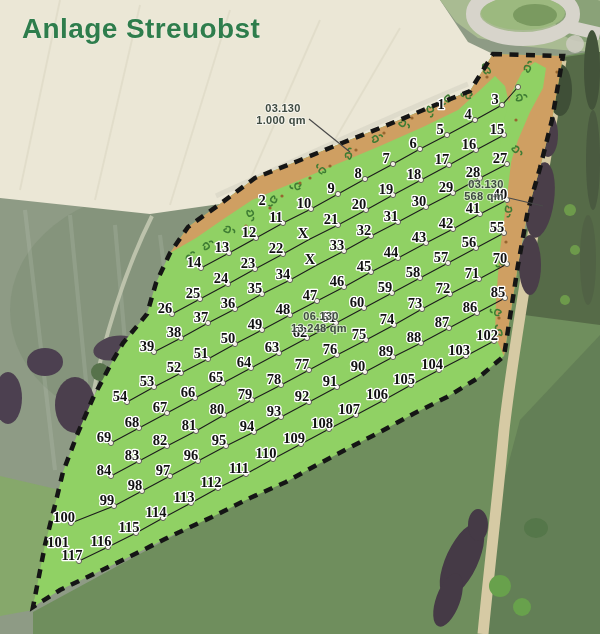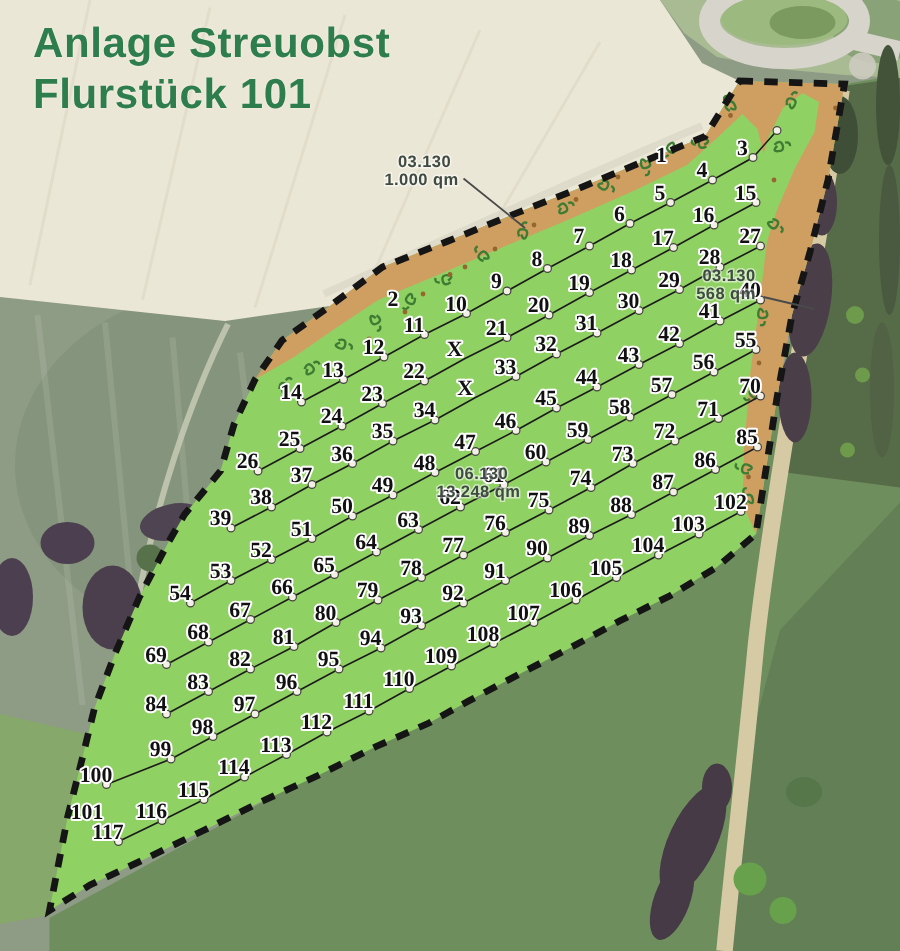--- a/index.html
+++ b/index.html
@@ -389,16 +389,15 @@
         <polyline points="509,198 543,206" class="leader"></polyline>
         <text x="486" y="184" class="area-label">03.130</text>
         <text x="484" y="196" class="area-label">568 qm</text>
         <text x="321" y="316" class="area-label">06.130</text>
         <text x="319" y="328" class="area-label">13.248 qm</text>
       </g>
 </svg>
 
 <div id="plan-title" style="color: rgb(46, 125, 76);">
   <div>Anlage Streuobst</div>
-  <div>Flurstück 101</div>
 </div>
 
 </div>
 
 </body></html>

